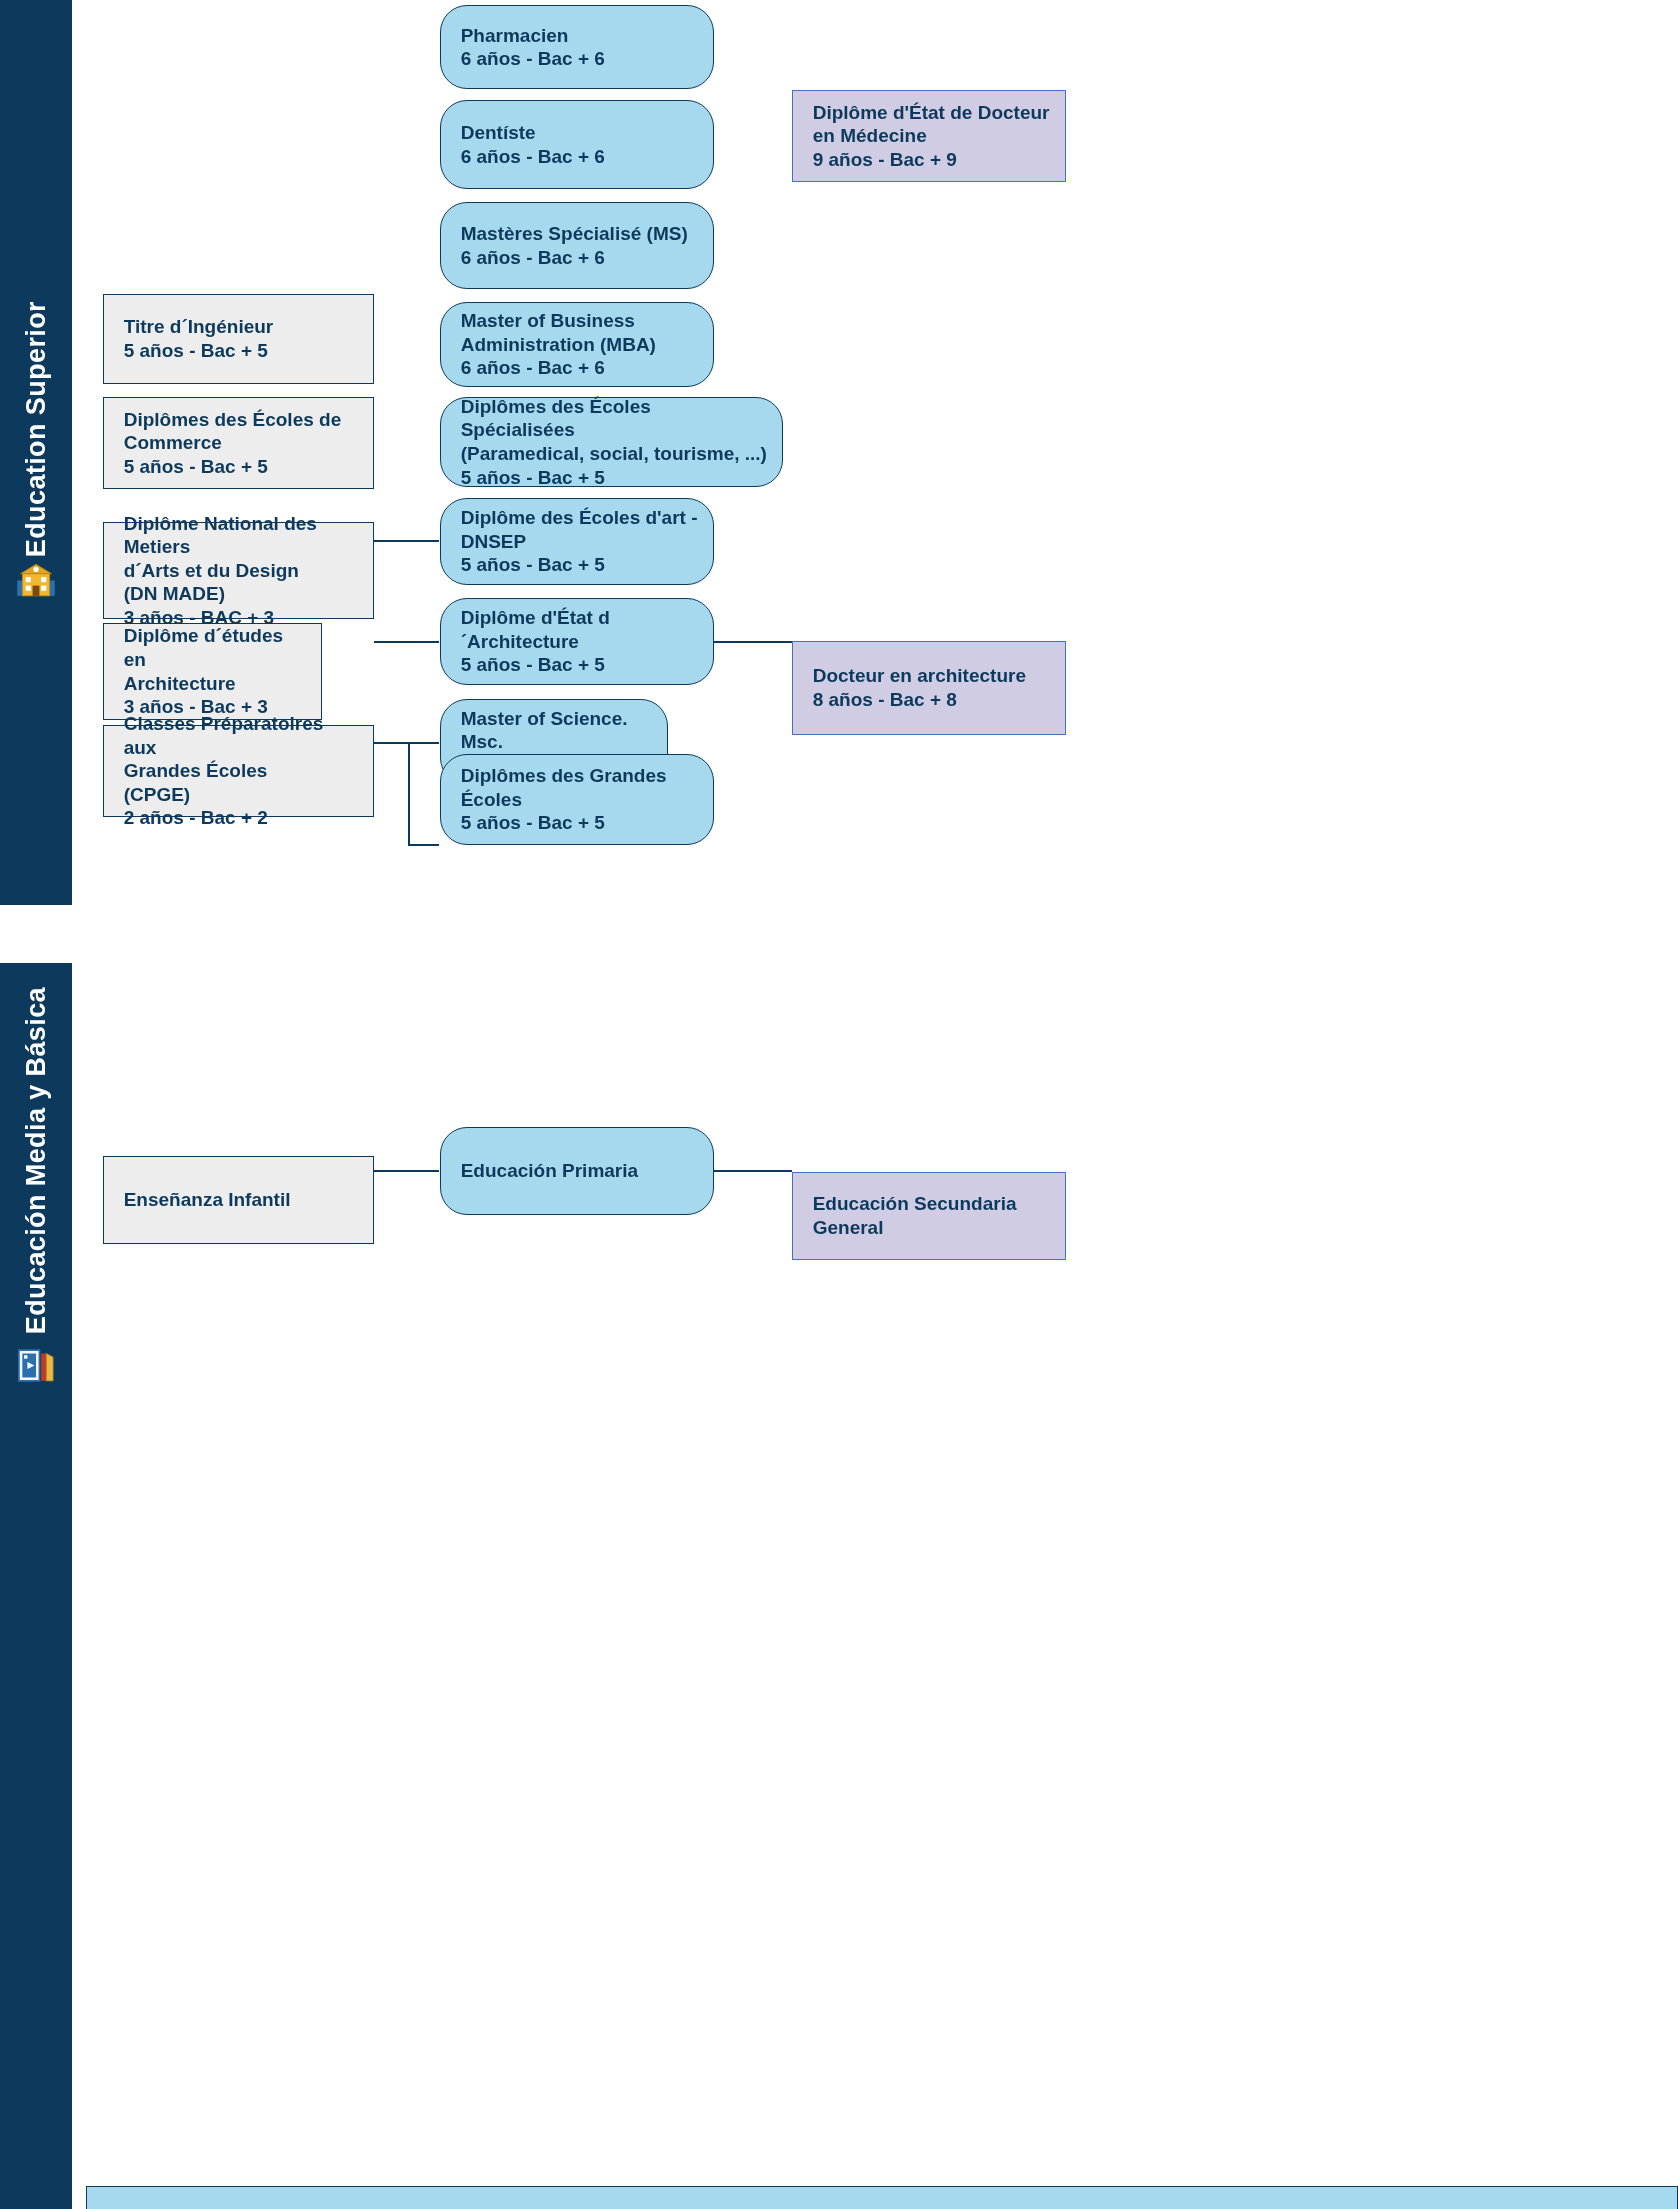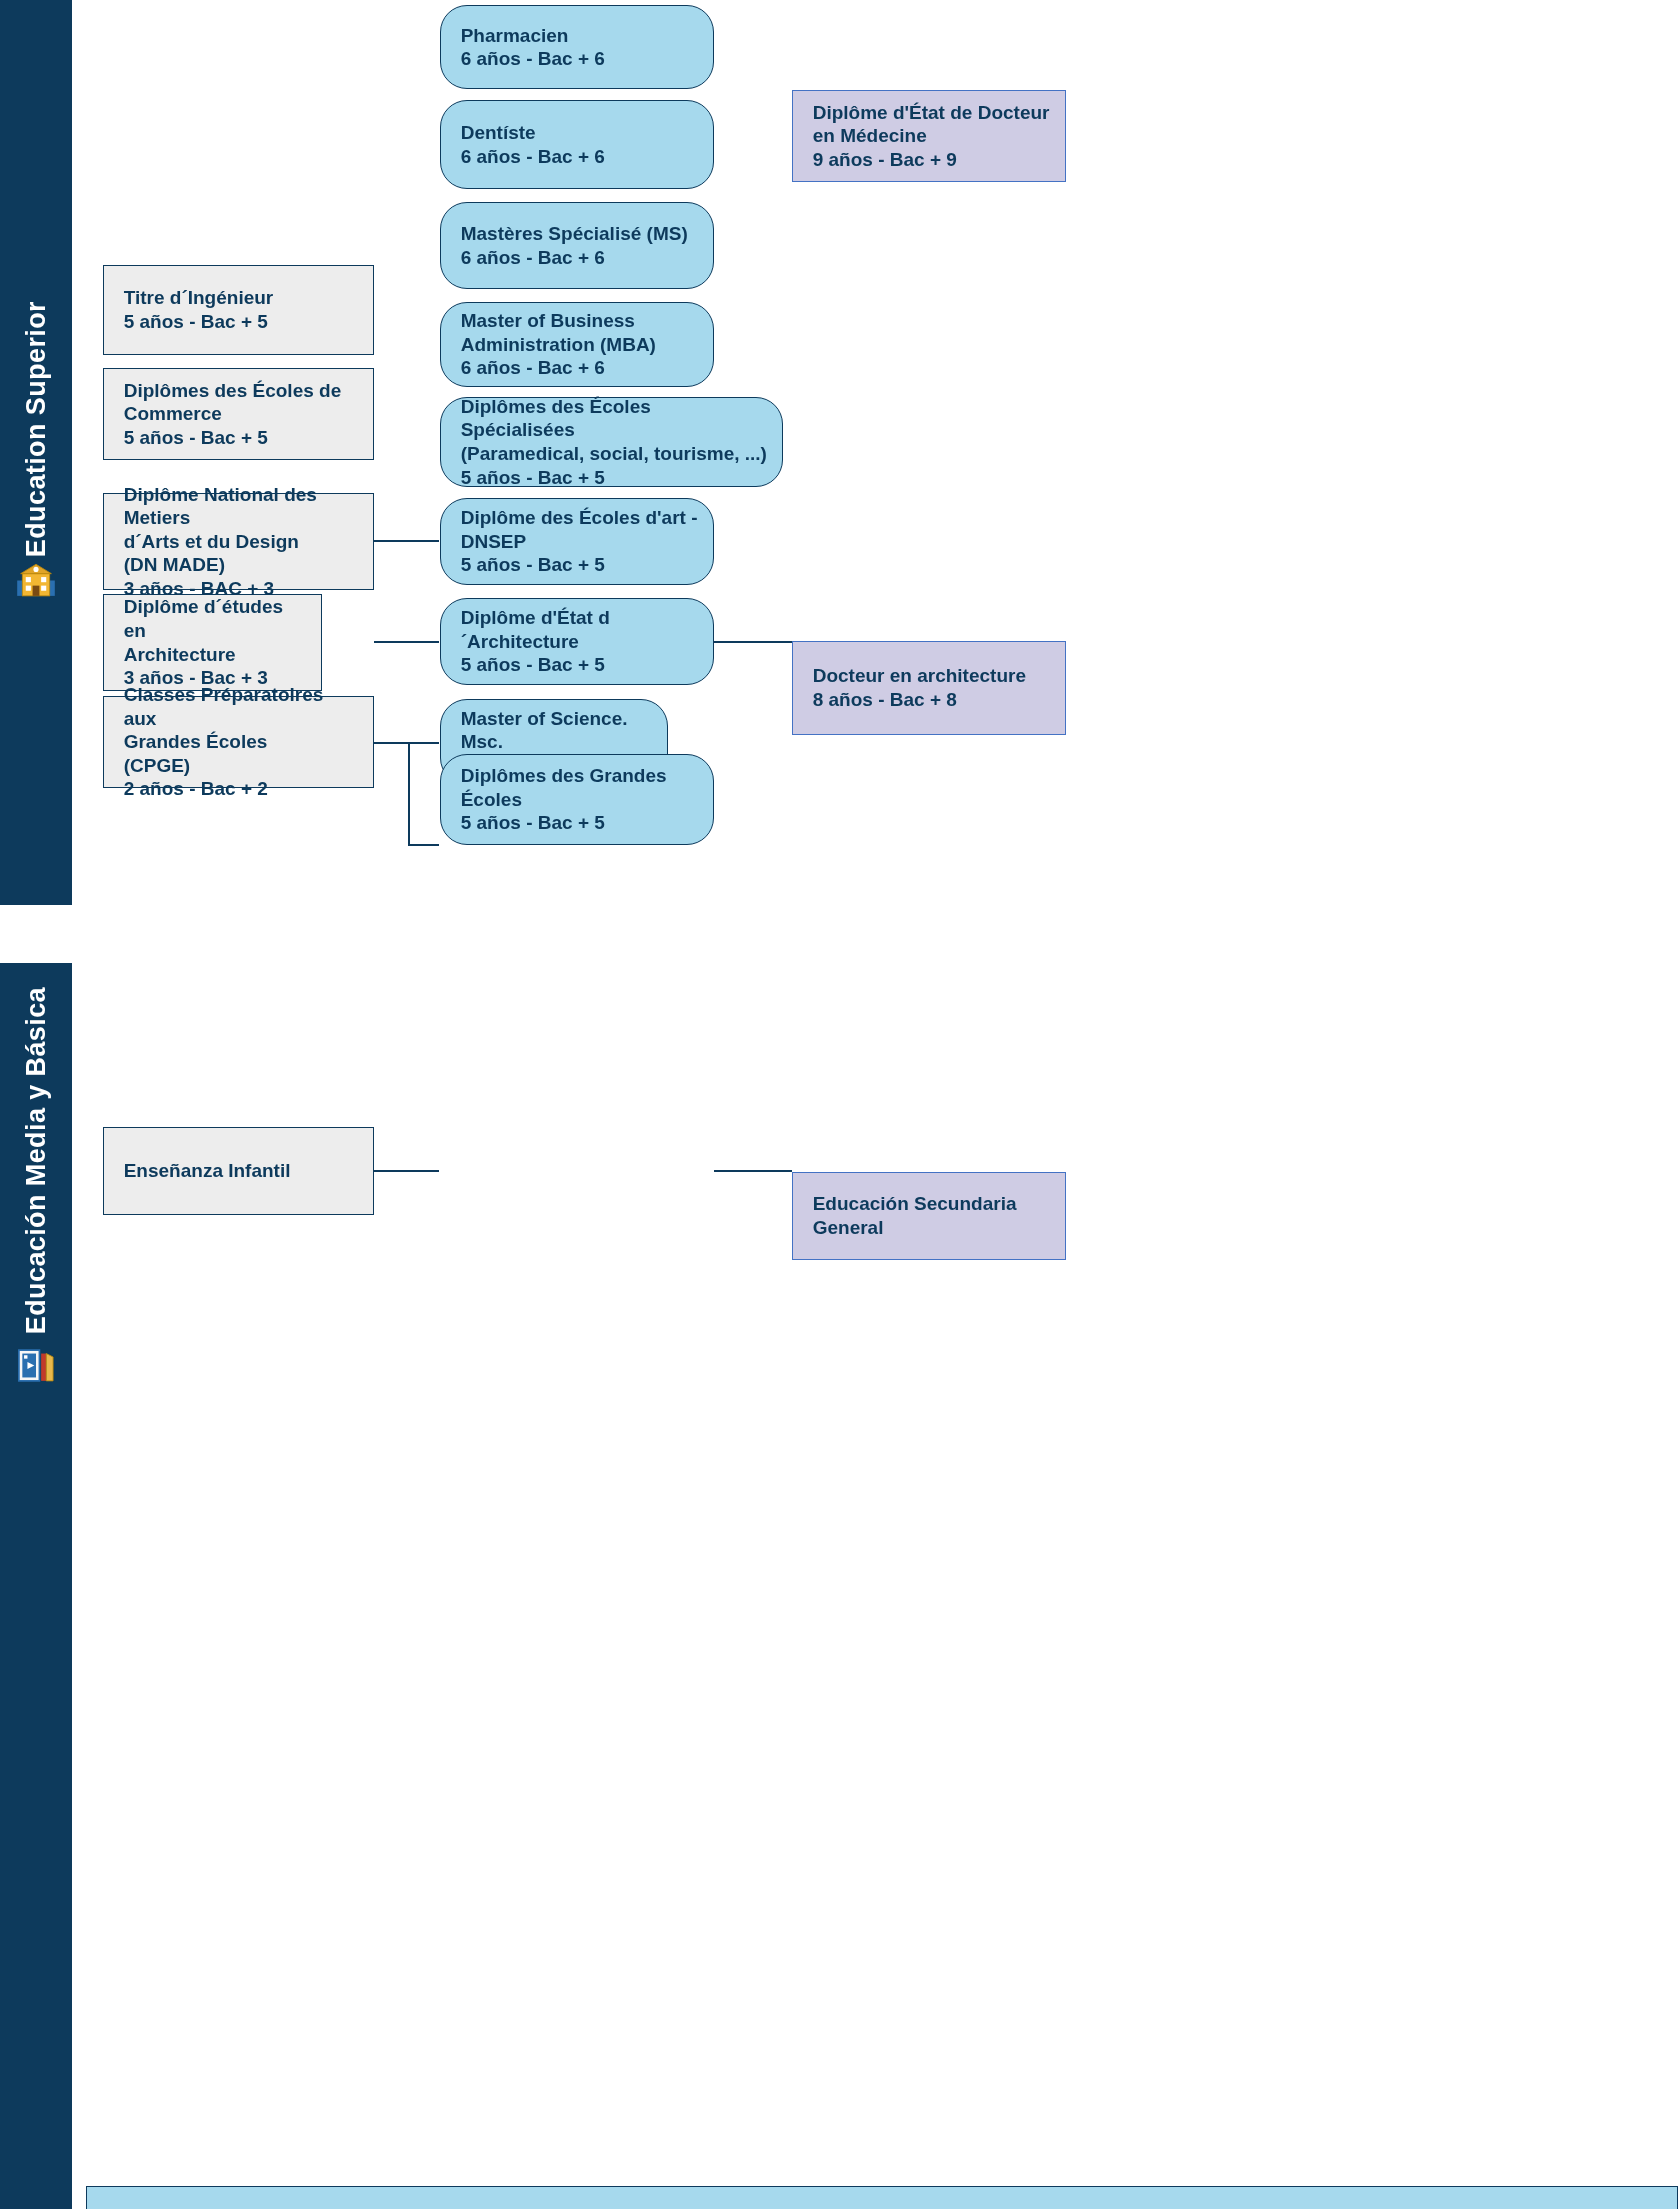--- a/index.html
+++ b/index.html
@@ -27,21 +27,21 @@
   }
   .box {
     position:absolute; box-sizing:border-box;
     display:flex; align-items:center;
     padding:5.4px 12.5px 5.4px 19.7px;
     border:1.8px solid var(--navy,#0d3a5c);
     color:var(--navy,#0d3a5c);
     font-weight:700; font-size:19px; line-height:1.24;
     white-space:pre-line;
   }
-  .box.gray   { background:var(--gray-bg,#ededed); }
+  .box.gray   { background:var(--gray-bg,#ededed);margin-top:29px; }
   .box.blue   { background:var(--blue-bg,#a6d9ed);border-radius:27px; }
   .box.purple { background:var(--purple-bg,#cfcce4); border-color:var(--purple-border,#4472c4);margin-top:45px; }
   .connector  { position:absolute; background:var(--navy,#0d3a5c); }
   .bottom-strip {
     position:absolute; left:86px; top:2186px; width:1592px; height:27px;
     box-sizing:border-box;
     background:var(--blue-bg,#a6d9ed);
     border:1.8px solid var(--navy,#0d3a5c);
   }
 </style>
@@ -128,20 +128,21 @@
 
   <div class="box blue" style="left:440px; top:598px; width:274px; height:87px">Diplôme d'État d´Architecture
 5 años - Bac + 5</div>
 
   <div class="box blue" style="left:440px; top:699px; width:228px; height:86px">Master of Science. Msc.
 5 años - Bac + 5</div>
 
   <div class="box blue" style="left:440px; top:754px; width:274px; height:91px">Diplômes des Grandes Écoles
 5 años - Bac + 5</div>
 
+  <div class="box blue" style="left:440px; top:1127px; width:274px; height:88px">Educación Primaria</div>
 
   <div class="box purple" style="left:792px; top:45px; width:274px; height:92px">Diplôme d'État de Docteur
 en Médecine
 9 años - Bac + 9</div>
 
   <div class="box purple" style="left:792px; top:596px; width:274px; height:94px">Docteur en architecture
 8 años - Bac + 8</div>
 
   <div class="box purple" style="left:792px; top:1127px; width:274px; height:88px">Educación Secundaria
 General</div>

